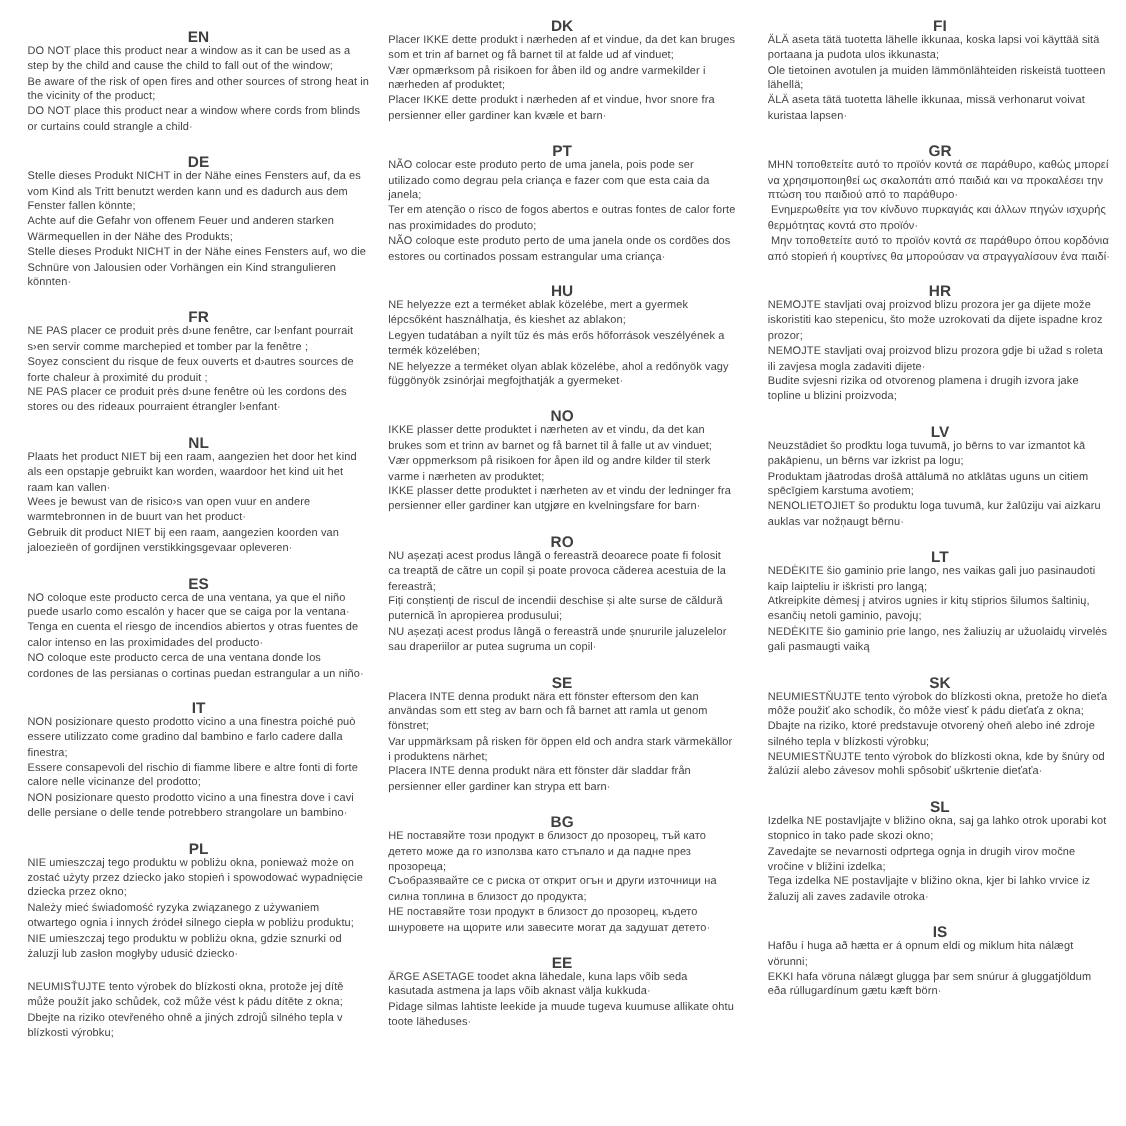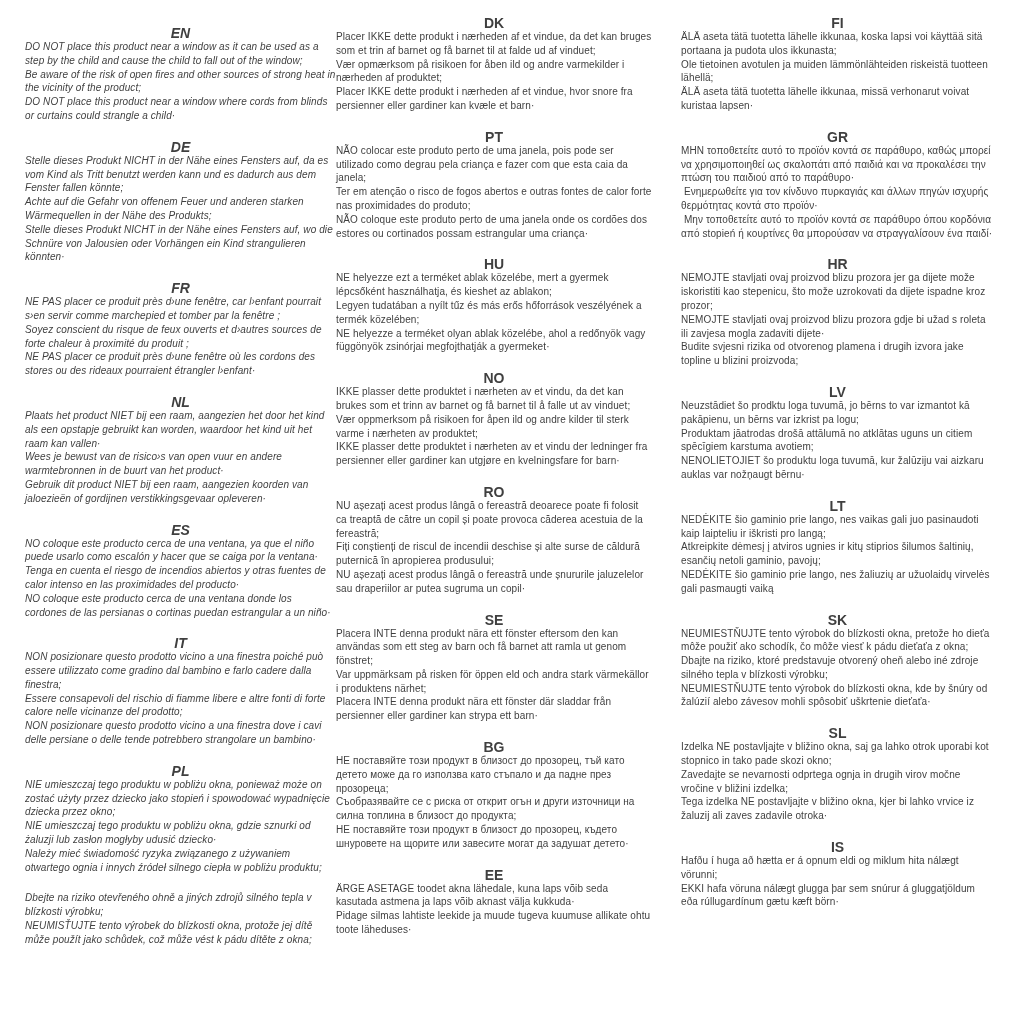--- a/index.html
+++ b/index.html
@@ -15,21 +15,21 @@
     width: 1024px;
     height: 1024px;
     padding: 16px 0 0 25px;
     display: flex;
     font-family: "Liberation Sans", sans-serif;
     color: #3f3f3f;
   }
   .col {
     flex: 0 0 auto;
   }
-  .col-left   { width: 311px; padding-top: 10px; font-style: italic; }
+  .col-left   { width: 311px; margin-right: 17px; padding-top: 10px; }
   .col-middle { width: 316px; margin-right: 29px; }
   .col-right  { width: 313px; }
   .section { margin-bottom: 17px; }
   .lang {
     font-weight: bold;
     font-size: 14px;
     line-height: 14px;
     margin: 0;
     text-align: center;
   }
@@ -78,26 +78,26 @@
       </div>
       <div class="section">
         <div class="lang">IT</div>
         <p class="para">NON posizionare questo prodotto vicino a una finestra poiché può essere utilizzato come gradino dal bambino e farlo cadere dalla finestra;</p>
         <p class="para">Essere consapevoli del rischio di fiamme libere e altre fonti di forte calore nelle vicinanze del prodotto;</p>
         <p class="para">NON posizionare questo prodotto vicino a una finestra dove i cavi delle persiane o delle tende potrebbero strangolare un bambino·</p>
       </div>
       <div class="section">
         <div class="lang">PL</div>
         <p class="para">NIE umieszczaj tego produktu w pobliżu okna, ponieważ może on zostać użyty przez dziecko jako stopień i spowodować wypadnięcie dziecka przez okno;</p>
+        <p class="para">Należy mieć świadomość ryzyka związanego z używaniem otwartego ognia i innych źródeł silnego ciepła w pobliżu produktu;</p>
         <p class="para">NIE umieszczaj tego produktu w pobliżu okna, gdzie sznurki od żaluzji lub zasłon mogłyby udusić dziecko·</p>
-        <p class="para">Należy mieć świadomość ryzyka związanego z używaniem otwartego ognia i innych źródeł silnego ciepła w pobliżu produktu;</p>
       </div>
       <div class="section">
+        <p class="para">NEUMISŤUJTE tento výrobek do blízkosti okna, protože jej dítě může použít jako schůdek, což může vést k pádu dítěte z okna;</p>
         <p class="para">Dbejte na riziko otevřeného ohně a jiných zdrojů silného tepla v blízkosti výrobku;</p>
-        <p class="para">NEUMISŤUJTE tento výrobek do blízkosti okna, protože jej dítě může použít jako schůdek, což může vést k pádu dítěte z okna;</p>
       </div>
     </div>
     <div class="col col-middle">
       <div class="section">
         <div class="lang">DK</div>
         <p class="para">Placer IKKE dette produkt i nærheden af et vindue, da det kan bruges som et trin af barnet og få barnet til at falde ud af vinduet;</p>
         <p class="para">Vær opmærksom på risikoen for åben ild og andre varmekilder i nærheden af produktet;</p>
         <p class="para">Placer IKKE dette produkt i nærheden af et vindue, hvor snore fra persienner eller gardiner kan kvæle et barn·</p>
       </div>
       <div class="section">

